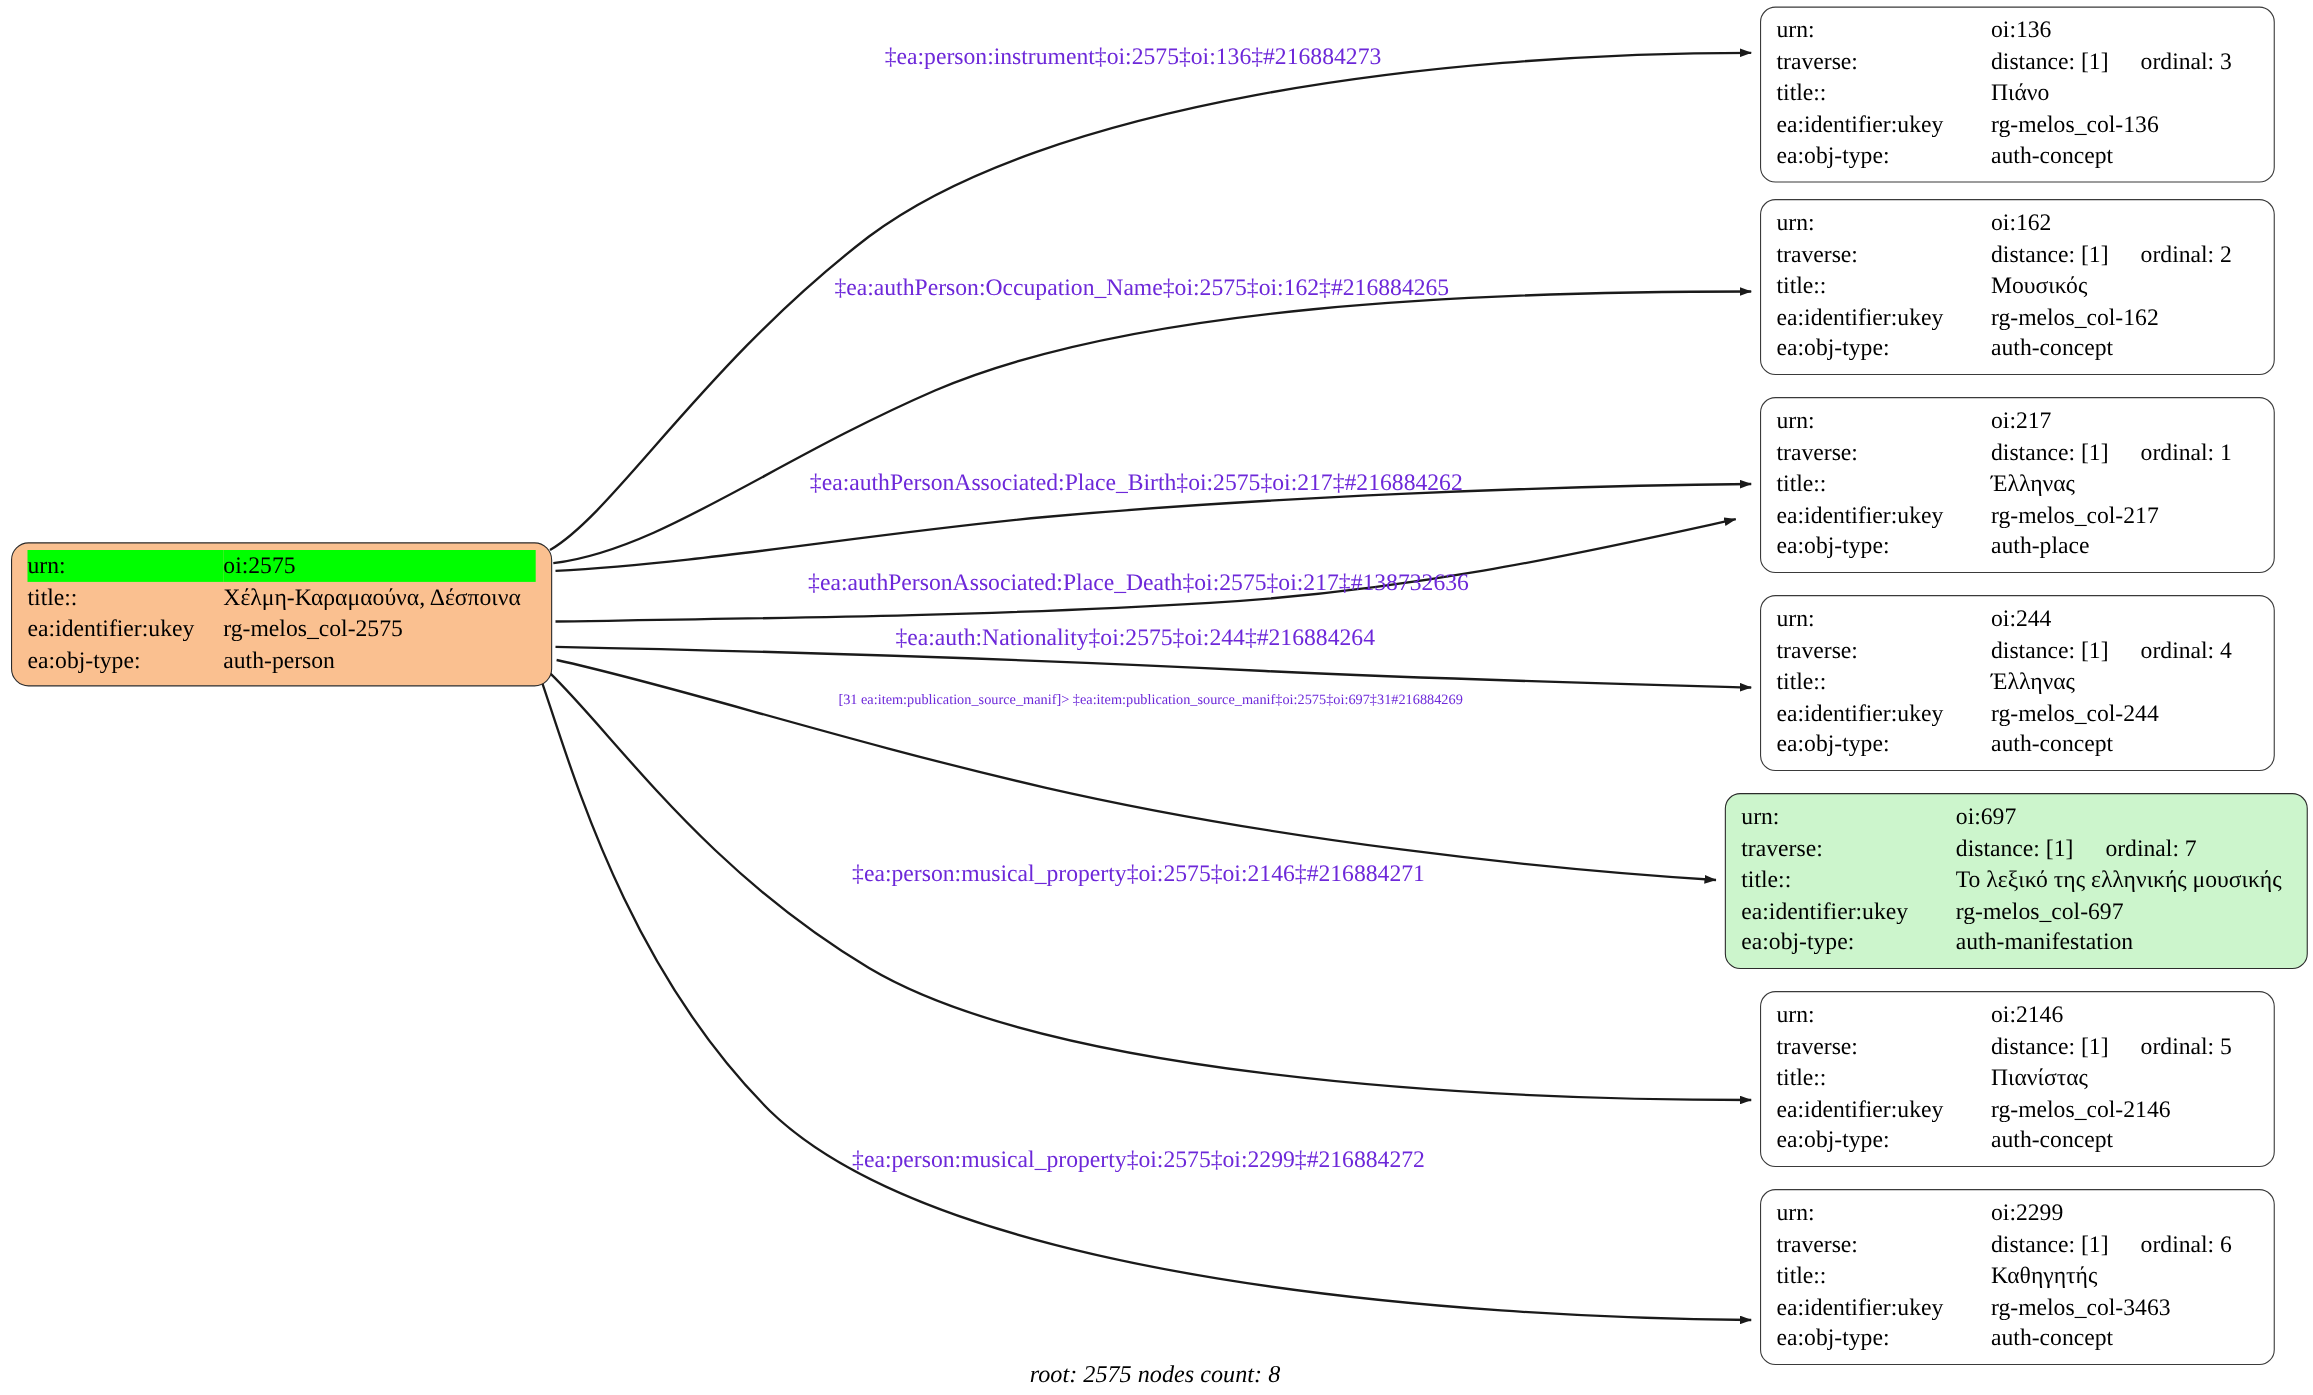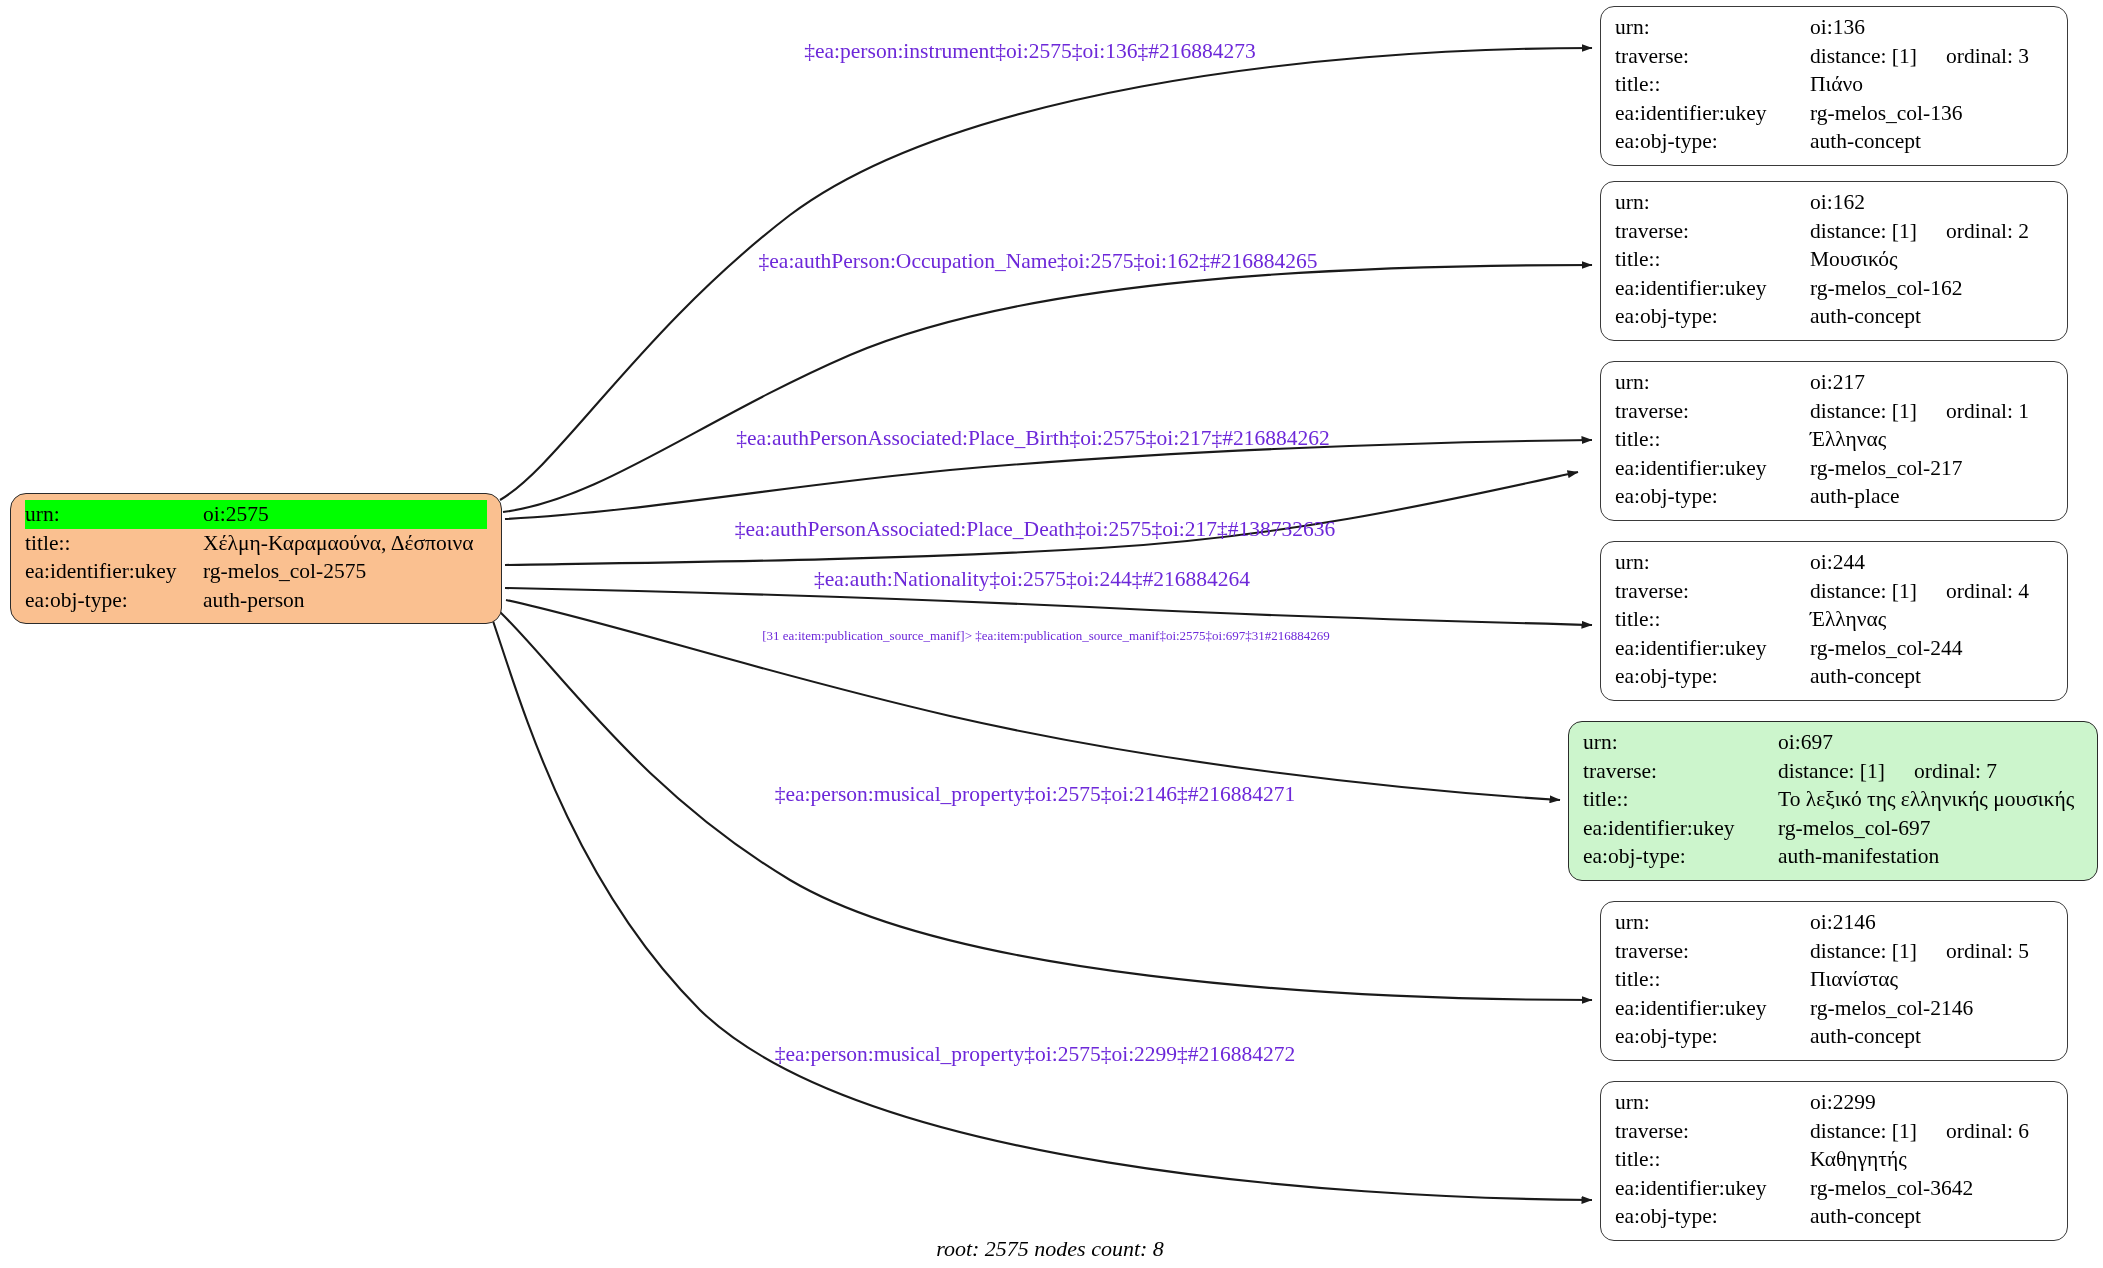--- a/index.html
+++ b/index.html
@@ -303,21 +303,21 @@
         <td class="v">
           <span class="trav-d">distance: [1]</span><span class="trav-o">ordinal: 6</span>
         </td>
       </tr>
       <tr>
         <td class="k">title::</td>
         <td class="v">Καθηγητής</td>
       </tr>
       <tr>
         <td class="k">ea:identifier:ukey</td>
-        <td class="v">rg-melos_col-3642</td>
+        <td class="v">rg-melos_col-3463</td>
       </tr>
       <tr>
         <td class="k">ea:obj-type:</td>
         <td class="v">auth-concept</td>
       </tr>
     </tbody>
       </table>
   </div>
 
   <div class="caption" style="left:1050px;top:1236px;font-style:italic;">root: 2575 nodes count: 8</div>

